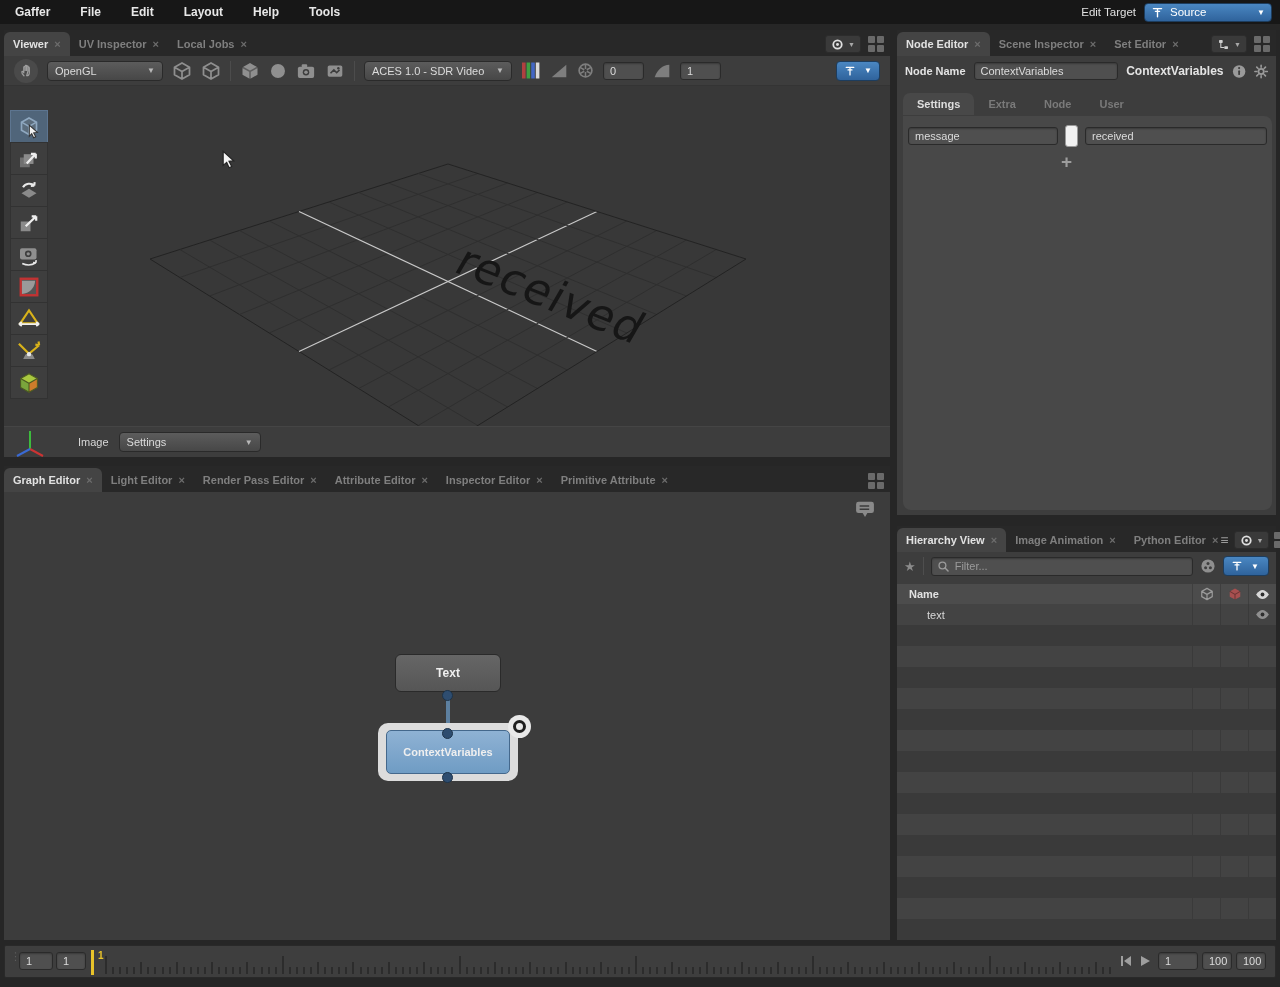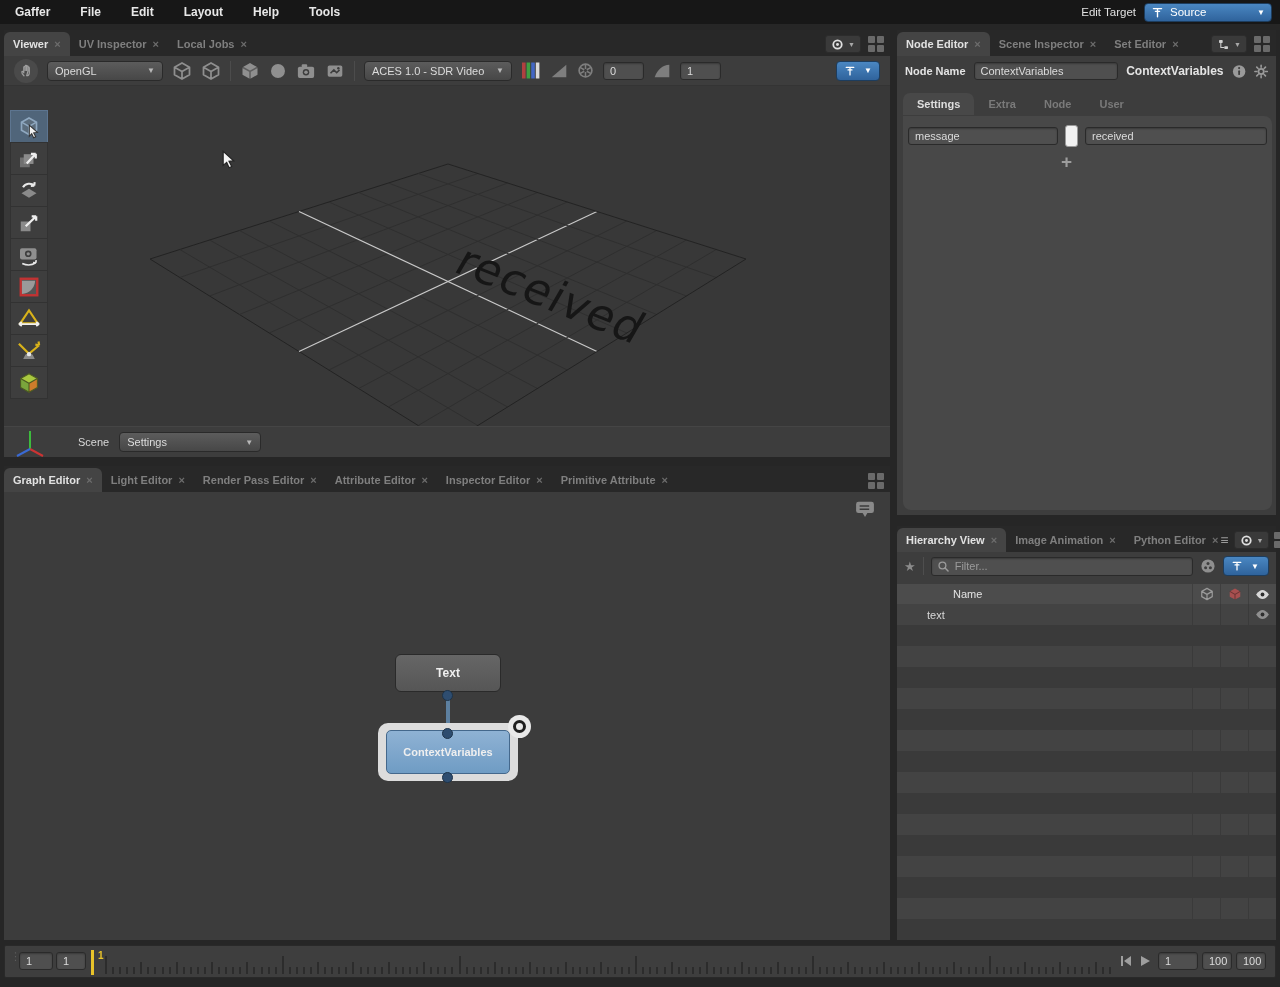--- a/index.html
+++ b/index.html
@@ -96,21 +96,21 @@
   .filter-wrap { flex:1; display:flex; align-items:center; gap:5px; background:#4f4f4f;
     border:1px solid #2a2a2a; border-radius:3px; height:19px; padding:0 5px; box-shadow:inset 0 1px 2px rgba(0,0,0,.28); }
   .filter-wrap input { flex:1; background:transparent; border:none; outline:none; color:#dcdcdc; font-size:11px;
     font-family:"Liberation Sans", sans-serif; }
   .filter-wrap input::placeholder { color:#9b9b9b; }
   .htable { margin-top:4px; }
   .hrow { display:flex; height:21px; align-items:center; }
   .hrow .namecell { flex:1; color:#d8d8d8; font-size:11px; padding-left:30px; }
   .hrow .cell { width:28px; height:100%; border-left:1px solid #3a3a3a; display:flex; align-items:center; justify-content:center; }
   .hheader { background:#4c4c4c; height:20px; }
-  .hheader .namecell { font-weight:normal; color:#e2e2e2; padding-left:12px;margin-left:44px; }
+  .hheader .namecell { font-weight:bold; color:#e2e2e2; padding-left:12px; }
   .hheader .cell { border-left:1px solid #3f3f3f; }
   .hrow.r-light { background:#434343; }
   .hrow.r-dark { background:#3a3a3a; }
 
   
   #timeline { position:absolute; left:4px; top:945px; width:1272px; height:33px; background:#3e3e3e;
     border:1px solid #292929; border-radius:2px; }
   #timeline .grip { position:absolute; left:5px; top:7px; color:#5c5c5c; font-size:11px; letter-spacing:1px; line-height:6px; }
   .tl-field { position:absolute; top:6px; }
   .playhead { position:absolute; left:86px; top:4px; width:3px; height:25px; background:#e8c32a; }
@@ -429,21 +429,21 @@
           <use href="#i-cursor"></use>
         </svg>
     </div>
 
     <div class="viewer-bottom">
       <svg class="axis-gizmo" width="40" height="31">
         <path d="M20 22 20 4" stroke="#3dbb3d" stroke-width="2"></path>
         <path d="M20 22 33 29" stroke="#c33" stroke-width="2"></path>
         <path d="M20 22 7 29" stroke="#3a6ad4" stroke-width="2"></path>
       </svg>
-      <span class="select-label">Scene</span>
+      <span class="select-label">Image</span>
       <div class="dropdown" style="width:142px">
         <span>Settings</span>
         <span class="arr">▼</span>
       </div>
     </div>
   </div>
 
   <div class="panel" id="graph-panel">
     <div class="tabbar">
       <div class="tab active">

